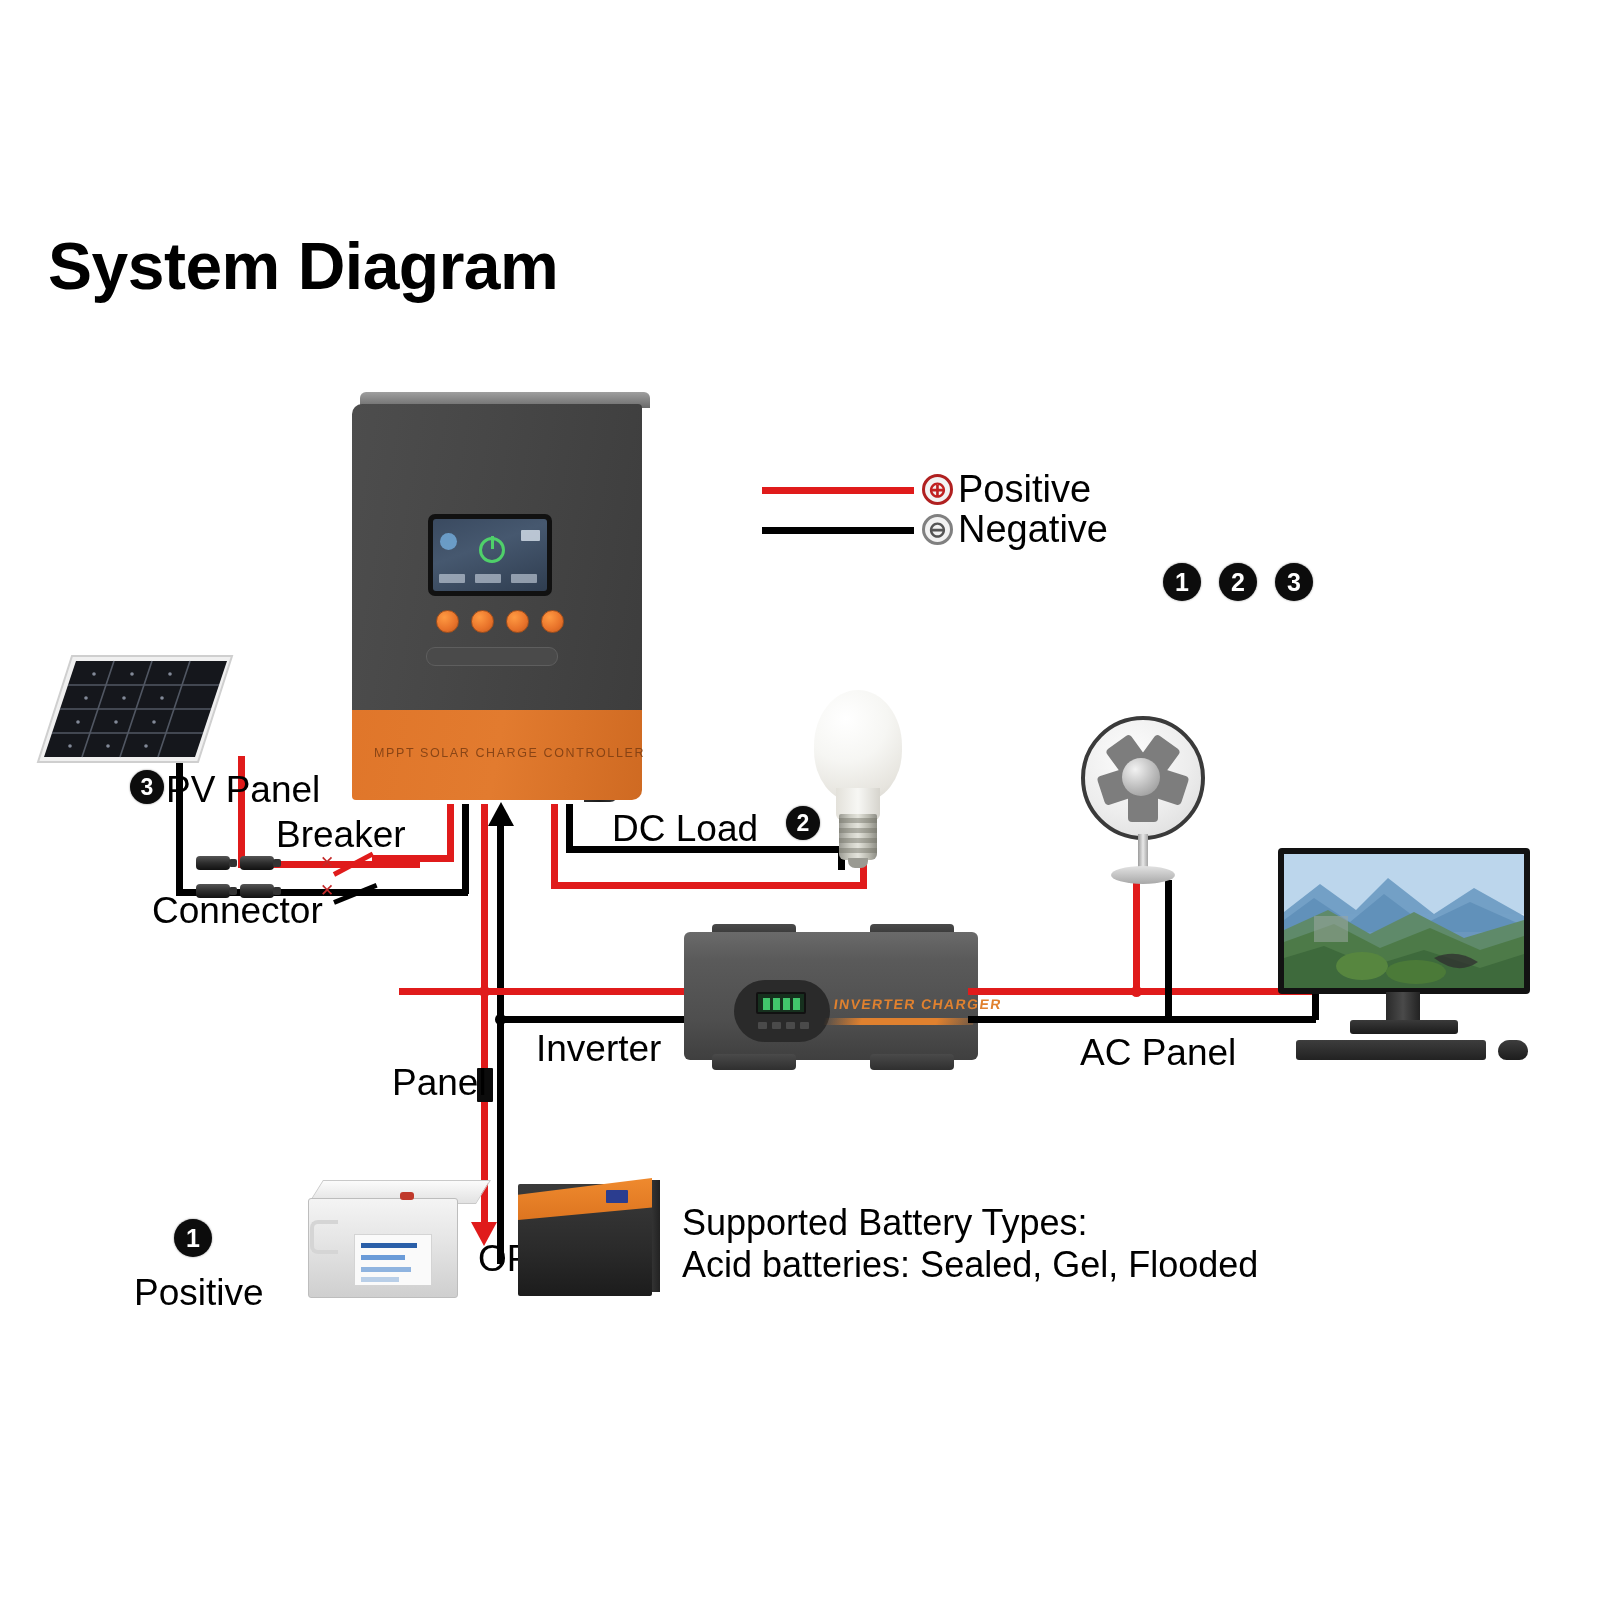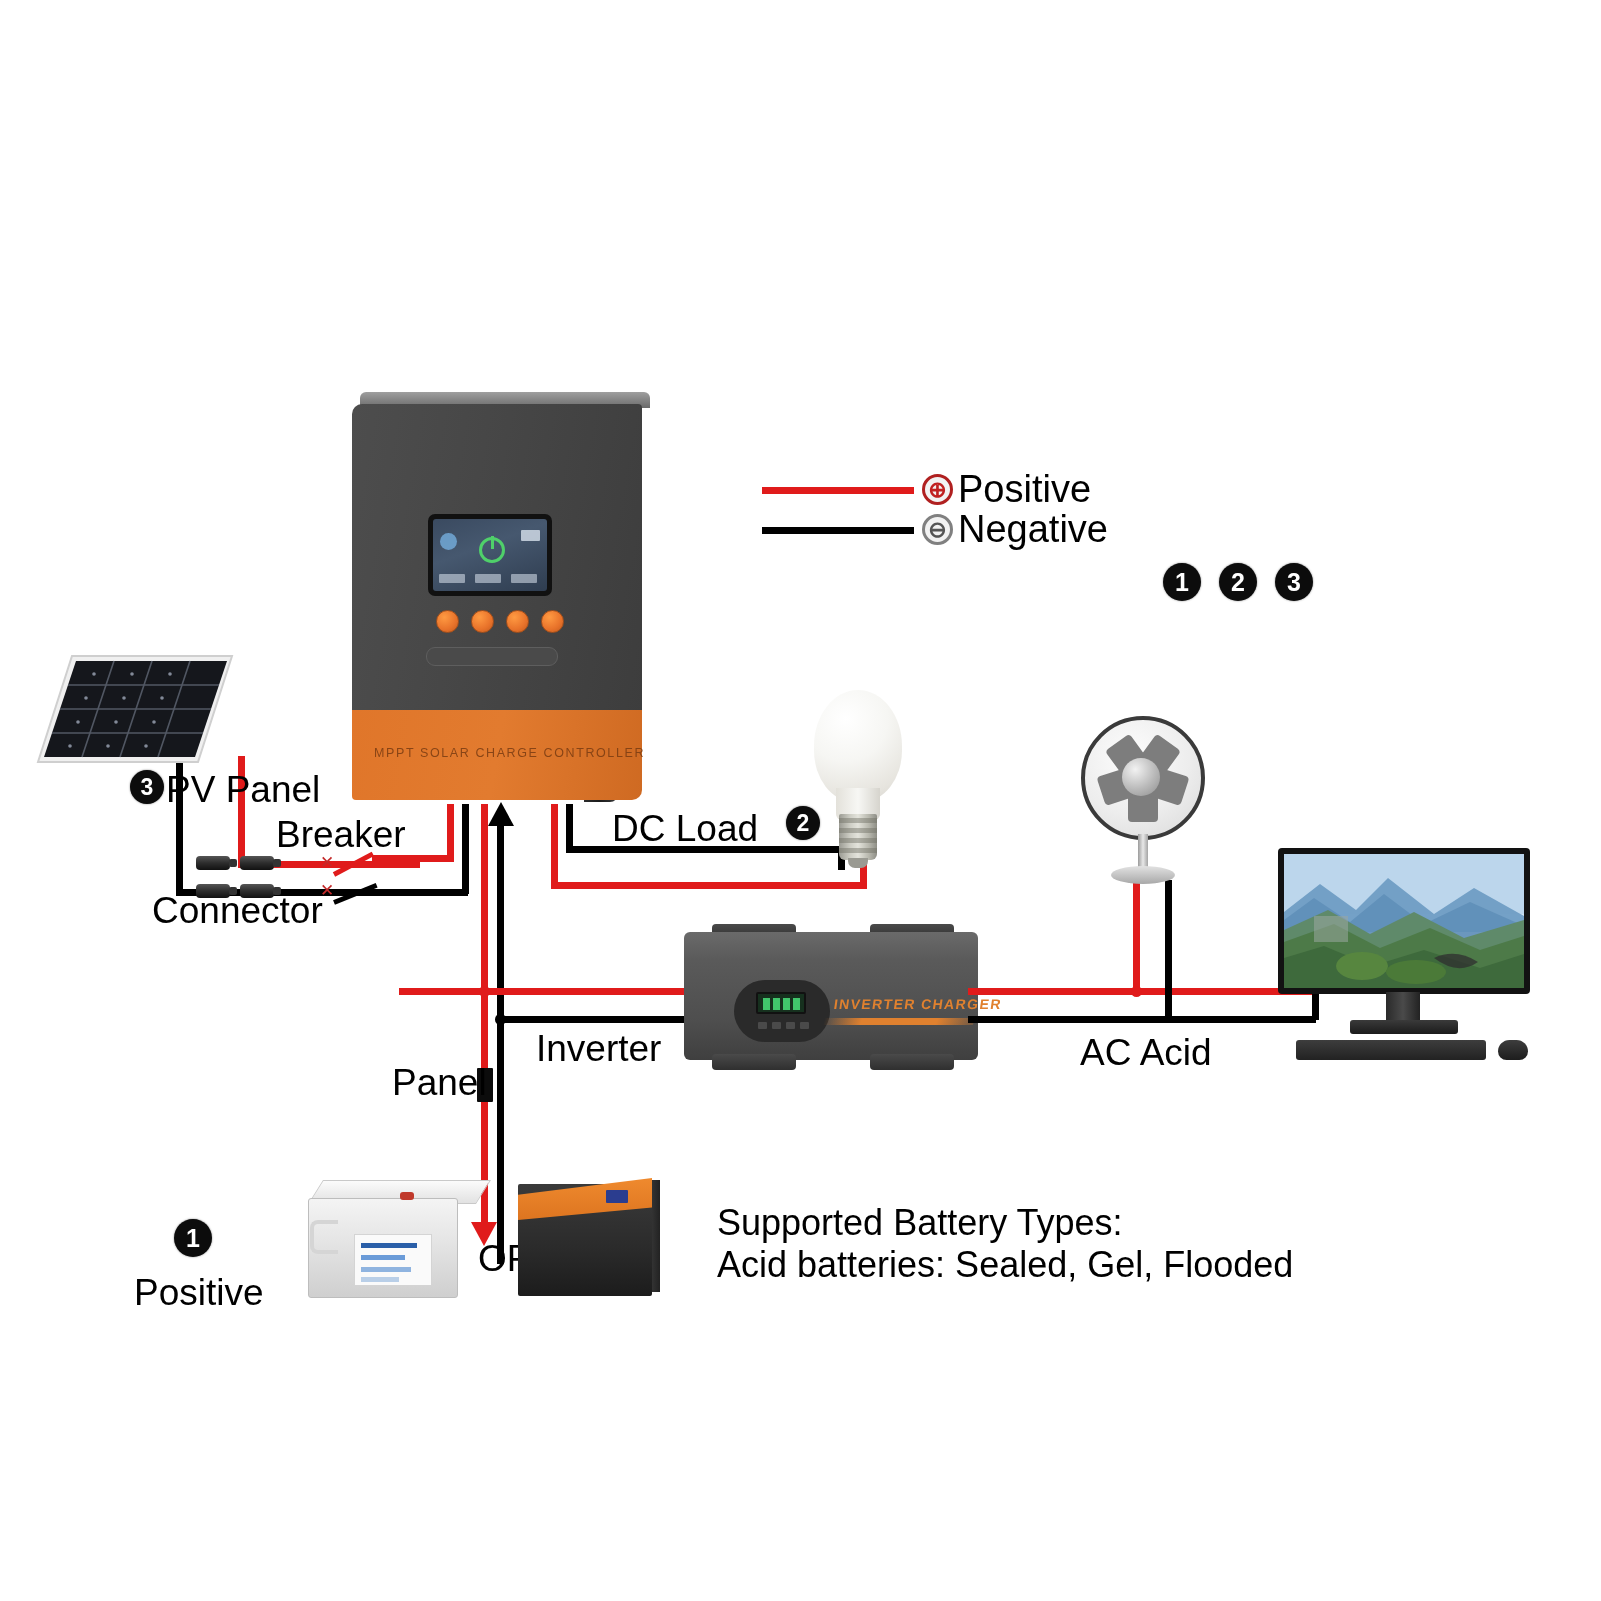--- a/index.html
+++ b/index.html
@@ -411,20 +411,21 @@
     color: #c42a2a; font-size: 17px; line-height: 14px;
     text-align: center;
     font-family: "Liberation Sans", sans-serif;
   }
 </style>
 </head>
 <body>
 
 <div id="stage">
 
+  <div class="abs" id="title">System Diagram</div>
 
   <div class="abs" id="legend">
     <div class="leg-row">
       <div class="leg-line wire-red"></div>
       <div class="leg-sym pos">⊕</div>
       <div class="leg-text">Positive</div>
     </div>
     <div class="leg-row">
       <div class="leg-line wire-black"></div>
       <div class="leg-sym neg">⊖</div>
@@ -622,21 +623,21 @@
           <rect x="30" y="62" width="34" height="26" fill="#9ba7a0" opacity="0.55"></rect>
         </svg>
       </div>
     </div>
     <div class="abs" id="mon-stand-neck"></div>
     <div class="abs" id="mon-stand-base"></div>
     <div class="abs" id="keyboard"></div>
     <div class="abs" id="mouse"></div>
   </div>
 
-  <div class="abs lbl lbl-lg" style="left:1080px; top:1032px;">AC Acid</div>
+  <div class="abs lbl lbl-lg" style="left:1080px; top:1032px;">AC Panel</div>
 
   <div class="abs" id="battery-agm">
     <div class="abs" id="agm-top"></div>
     <div class="abs" id="agm-front"></div>
     <div class="abs" id="agm-handle"></div>
     <div class="abs" id="agm-term"></div>
     <div class="abs" id="agm-label">
       <div class="abs agm-bar" style="top:8px; width:56px;"></div>
       <div class="abs agm-bar" style="top:20px; width:44px; background:#6a9bd8;"></div>
       <div class="abs agm-bar" style="top:32px; width:50px; background:#8fb4e0;"></div>
@@ -649,18 +650,18 @@
   <div class="abs" id="battery-lith">
     <div class="abs" id="lith-side"></div>
     <div class="abs" id="lith-body"></div>
     <div class="abs" id="lith-orange"></div>
     <div class="abs" id="lith-logo"></div>
   </div>
 
   <div class="abs badge badge-md" style="left:174px; top:1219px;">1</div>
   <div class="abs lbl lbl-lg" style="left:134px; top:1272px;">Positive</div>
 
-  <div class="abs lbl" style="left:682px; top:1202px; font-size:36px; line-height:42px;margin-left:35px;">
+  <div class="abs lbl" style="left:682px; top:1202px; font-size:36px; line-height:42px;">
     <div>Supported Battery Types:</div>
     <div>Acid batteries: Sealed, Gel, Flooded</div>
   </div>
 
 </div>
 
 </body></html>

